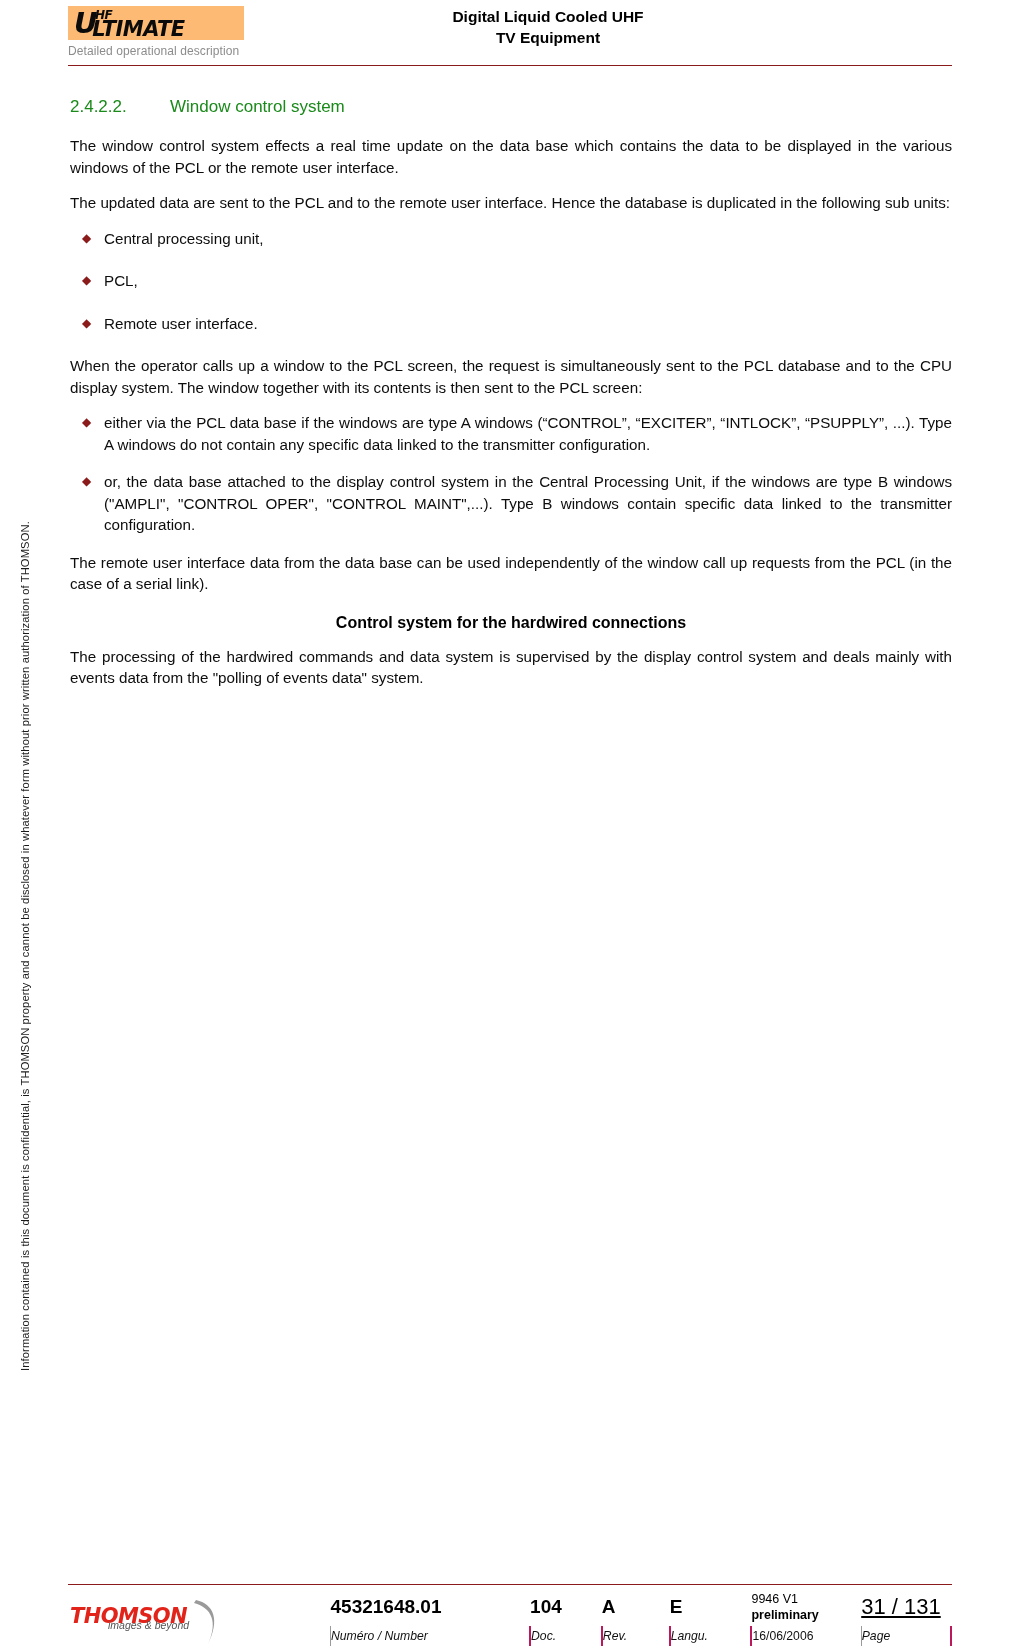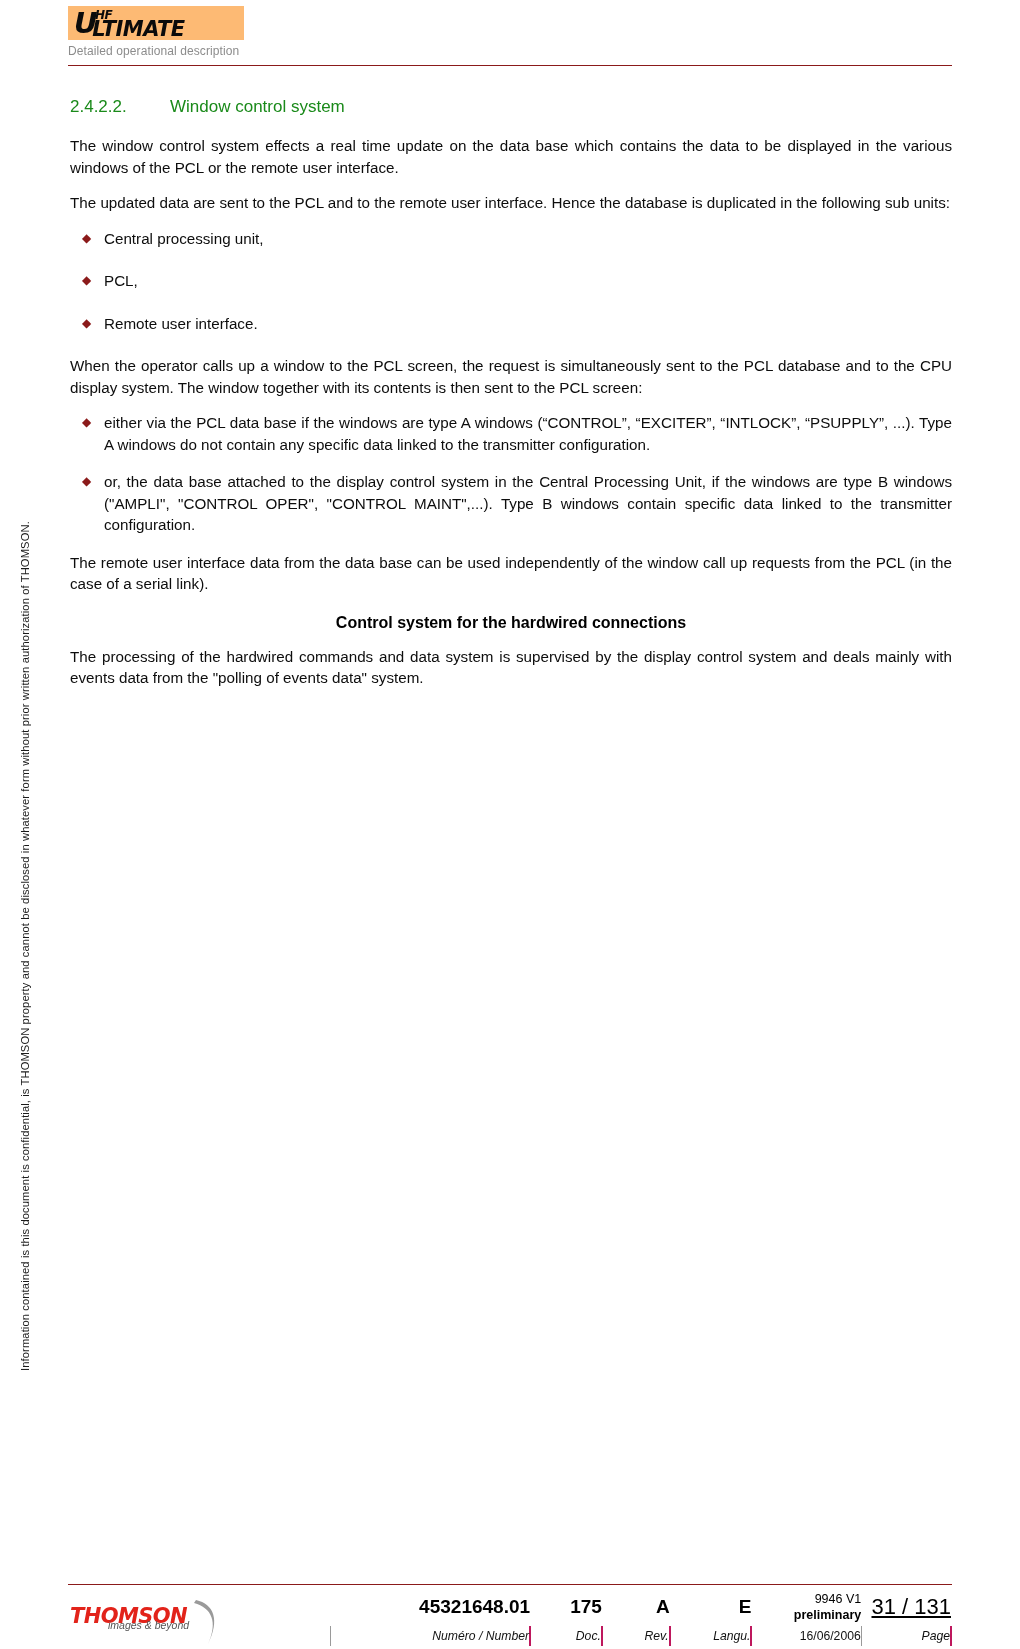--- a/index.html
+++ b/index.html
@@ -233,21 +233,21 @@
   }
 
   table.footer-table {
     position: absolute;
     left: 262px;
     top: 0px;
     width: 622px;
     border-collapse: collapse;
   }
   table.footer-table td {
-    text-align: right;
+    text-align: left;
     vertical-align: middle;
     padding: 0;
   }
   tr.values-row td {
     height: 38px;
     font-size: 19px;
     font-weight: bold;
     color: #000000;
   }
   tr.values-row td.small-stack {
@@ -285,20 +285,24 @@
 <div class="page">
 
   <div class="side-note">
     <div class="side-note-text">Information contained is this document is confidential, is THOMSON property and cannot be disclosed in whatever form without prior written authorization of THOMSON.</div>
   </div>
 
   <div class="header">
     <div class="logo-uhf">
       <div class="logo-uhf-inner"><span class="logo-u">U</span><span class="logo-hf">HF</span><span class="logo-ltimate">LTIMATE</span></div>
     </div>
+    <div class="header-title">
+      <div>Digital Liquid Cooled UHF</div>
+      <div>TV Equipment</div>
+    </div>
     <div class="header-subtitle">Detailed operational description</div>
   </div>
   <div class="header-rule"></div>
 
   <div class="content">
 
     <h2 class="section-heading">
       <span class="section-num">2.4.2.2.</span><span>Window control system</span>
     </h2>
 
@@ -335,21 +339,21 @@
       <div class="thomson-tag">images &amp; beyond</div>
       <svg class="thomson-swoosh" viewBox="0 0 34 48">
         <path d="M8 2 C26 6, 32 22, 20 46 C30 24, 24 10, 6 5 Z" fill="#9a9a9a"></path>
       </svg>
     </div>
 
     <table class="footer-table">
       <tbody>
           <tr class="values-row">
         <td style="width:200px">45321648.01</td>
-        <td style="width:72px">175</td>
+        <td style="width:72px">104</td>
         <td style="width:68px">A</td>
         <td style="width:82px">E</td>
         <td style="width:110px" class="small-stack">
           <div>9946 V1</div>
           <div class="prelim">preliminary</div>
         </td>
         <td style="width:90px" class="page-val">31 / 131</td>
       </tr>
       <tr class="labels-row">
         <td>Numéro / Number</td>

